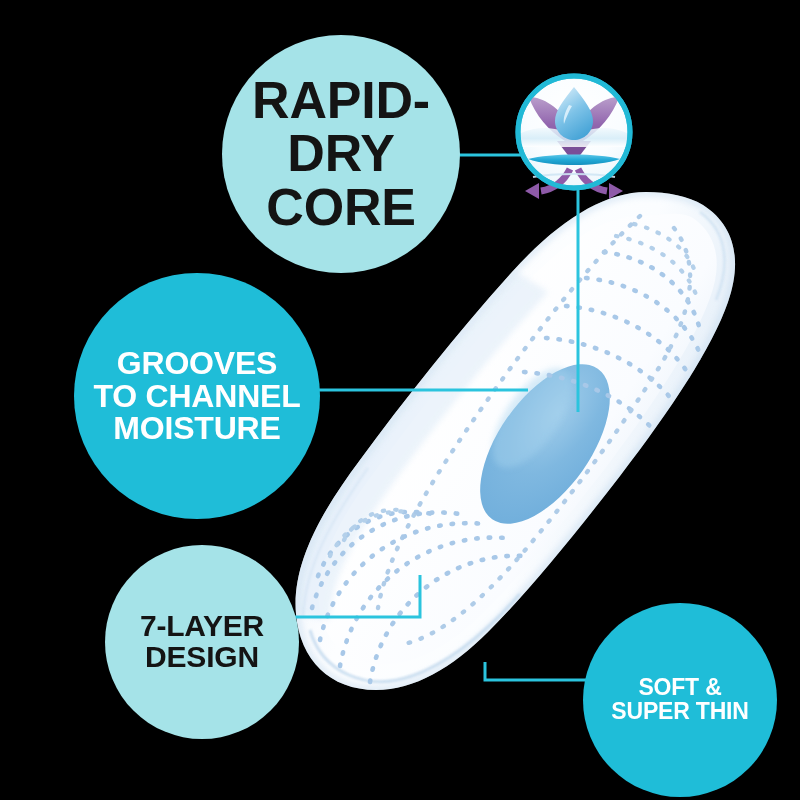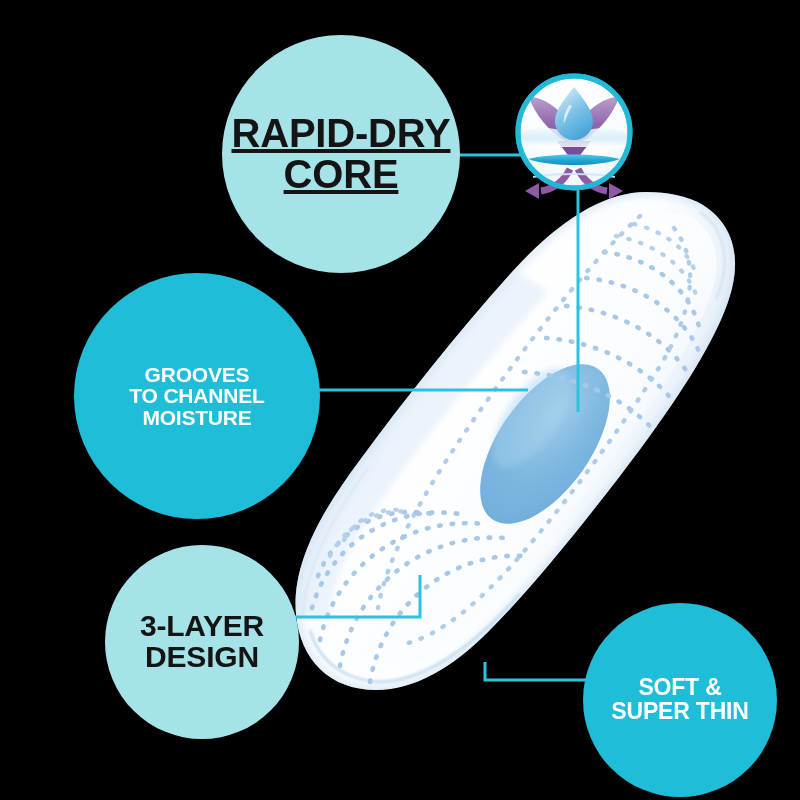--- a/index.html
+++ b/index.html
@@ -41,27 +41,27 @@
   }
   .bubble-light { background: #A5E3E8; }
   .bubble-light .btext { color: #141414; }
   .bubble-bright { background: #1FBDD8; }
   .bubble-bright .btext { color: #FFFFFF; }
 
   #bubble-rapid-dry-core {
     left: 222px; top: 35px;
     width: 238px; height: 238px;
   }
-  #bubble-rapid-dry-core .btext { font-size: 40px; text-decoration: underline; }
+  #bubble-rapid-dry-core .btext { font-size: 52px; }
 
   #bubble-grooves {
     left: 74px; top: 273px;
     width: 246px; height: 246px;
   }
-  #bubble-grooves .btext { font-size: 21px; }
+  #bubble-grooves .btext { font-size: 32px; }
 
   #bubble-three-layer {
     left: 105px; top: 545px;
     width: 194px; height: 194px;
   }
   #bubble-three-layer .btext { font-size: 30px; }
 
   #bubble-soft-thin {
     left: 583px; top: 603px;
     width: 194px; height: 194px;
@@ -287,21 +287,21 @@
 CORE</span>
   </div>
 
   <div class="bubble bubble-bright" id="bubble-grooves">
     <span class="btext">GROOVES
 TO CHANNEL
 MOISTURE</span>
   </div>
 
   <div class="bubble bubble-light" id="bubble-three-layer">
-    <span class="btext">3-LAYER
+    <span class="btext">7-LAYER
 DESIGN</span>
   </div>
 
   <div class="bubble bubble-bright" id="bubble-soft-thin">
     <span class="btext">SOFT &amp;
 SUPER THIN</span>
   </div>
 
 </div>
 

